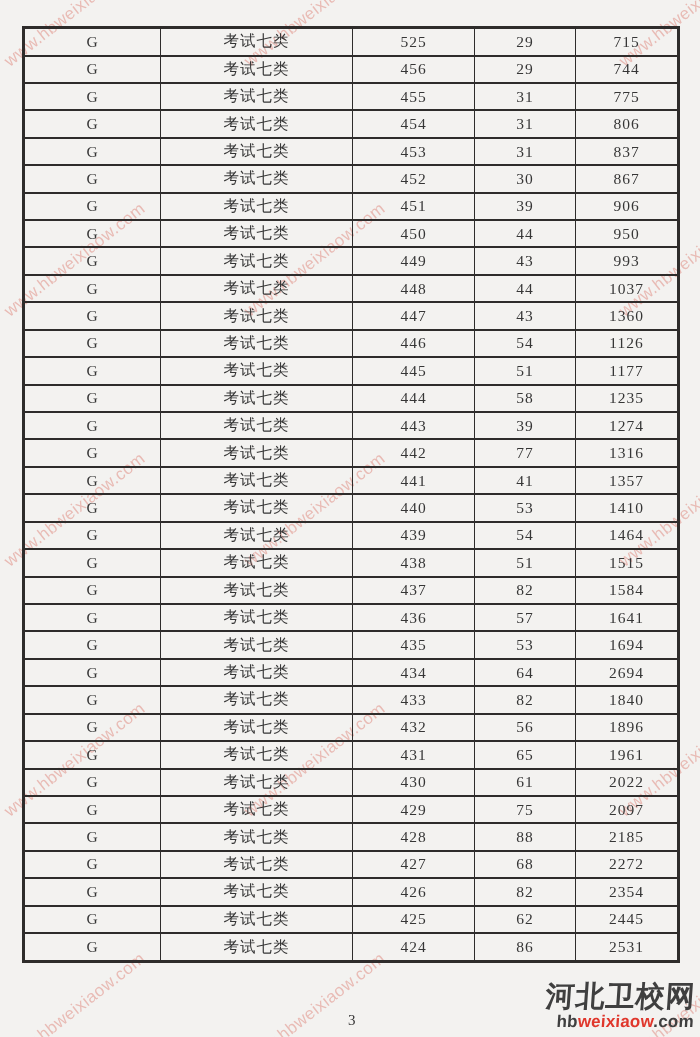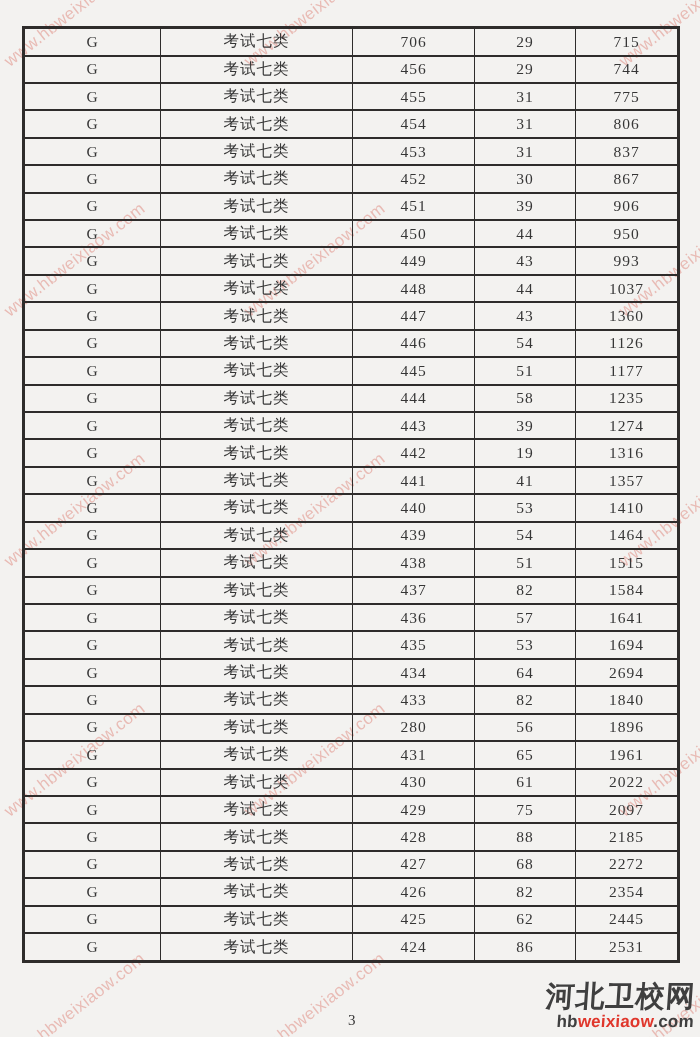--- a/index.html
+++ b/index.html
@@ -120,21 +120,21 @@
       <col style="width:137px">
       <col style="width:192px">
       <col style="width:122px">
       <col style="width:101px">
       <col style="width:103px">
     </colgroup>
     <tbody>
         <tr>
           <td>G</td>
           <td>考试七类</td>
-          <td>706</td>
+          <td>525</td>
           <td>29</td>
           <td>715</td>
         </tr>
         <tr>
           <td>G</td>
           <td>考试七类</td>
           <td>456</td>
           <td>29</td>
           <td>744</td>
         </tr>
@@ -226,21 +226,21 @@
           <td>G</td>
           <td>考试七类</td>
           <td>443</td>
           <td>39</td>
           <td>1274</td>
         </tr>
         <tr>
           <td>G</td>
           <td>考试七类</td>
           <td>442</td>
-          <td>19</td>
+          <td>77</td>
           <td>1316</td>
         </tr>
         <tr>
           <td>G</td>
           <td>考试七类</td>
           <td>441</td>
           <td>41</td>
           <td>1357</td>
         </tr>
         <tr>
@@ -295,21 +295,21 @@
         <tr>
           <td>G</td>
           <td>考试七类</td>
           <td>433</td>
           <td>82</td>
           <td>1840</td>
         </tr>
         <tr>
           <td>G</td>
           <td>考试七类</td>
-          <td>280</td>
+          <td>432</td>
           <td>56</td>
           <td>1896</td>
         </tr>
         <tr>
           <td>G</td>
           <td>考试七类</td>
           <td>431</td>
           <td>65</td>
           <td>1961</td>
         </tr>

